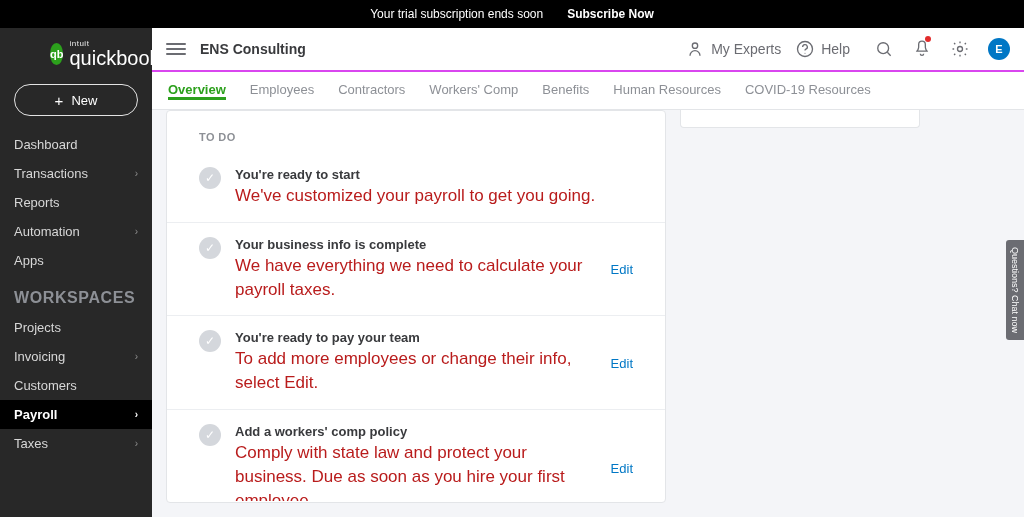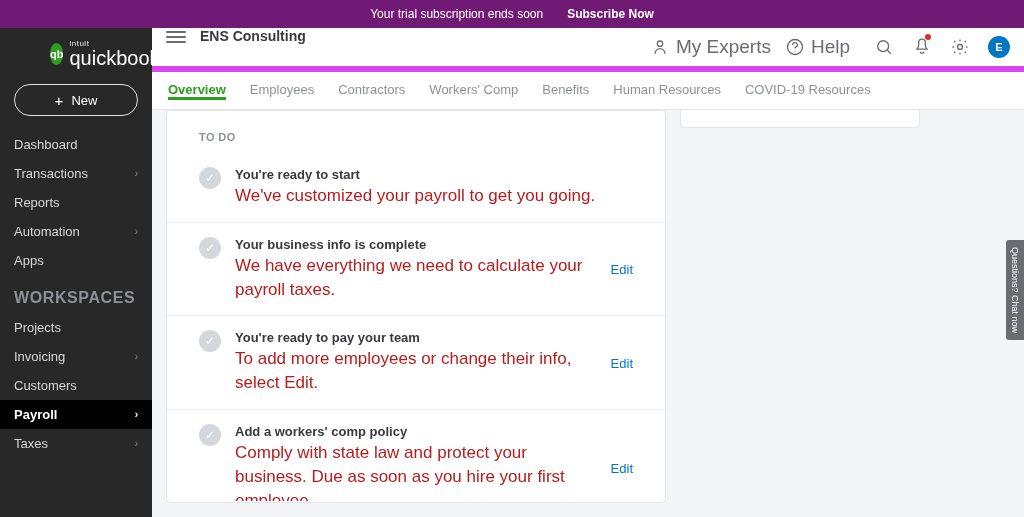--- a/index.html
+++ b/index.html
@@ -1,19 +1,19 @@
 <!DOCTYPE html>
 <html><head>
 <meta charset="utf-8">
 <style>
   * { box-sizing: border-box; margin: 0; padding: 0; }
   html, body { width: 1024px; height: 517px; font-family: -apple-system, "Segoe UI", Helvetica, Arial, sans-serif; overflow: hidden; background: #f4f5f8; }
 
   
-  .trial-banner { width: 100%; height: 28px; background: #701a75; color: #fff; font-size: 12px; display: flex; align-items: center; justify-content: center; gap: 24px; }
+  .trial-banner { width: 100%; height: 28px; background: #000000; color: #fff; font-size: 12px; display: flex; align-items: center; justify-content: center; gap: 24px; }
   .trial-banner .sub { font-weight: 600; cursor: pointer; }
 
   .shell { display: flex; height: calc(517px - 28px); }
 
   
   .sidebar { width: 152px; background: #282828; color: #c9c9c9; display: flex; flex-direction: column; font-size: 13px; }
   .brand { display: flex; align-items: center; gap: 6px; padding: 12px 14px 10px; color: #fff; }
   .brand-logo { width: 22px; height: 22px; border-radius: 50%; background: #2ca01c; display: flex; align-items: center; justify-content: center; color: #fff; font-weight: 700; font-size: 11px; margin-left: 36px; }
   .brand-text { display: flex; flex-direction: column; line-height: 1; }
   .brand-intuit { font-size: 8px; letter-spacing: 0.5px; opacity: 0.9; }
@@ -25,26 +25,26 @@
   .nav { display: flex; flex-direction: column; }
   .nav-item { display: flex; align-items: center; justify-content: space-between; padding: 7px 14px; color: #d7d7d7; cursor: pointer; font-size: 13px; }
   .nav-item.active { background: #000; color: #fff; font-weight: 600; }
   .nav-chevron { font-size: 10px; color: #8e8e8e; }
   .nav-item.active .nav-chevron { color: #fff; }
   .nav-section { padding: 14px 14px 6px; font-size: 16px; letter-spacing: 0.6px; font-weight: 600; color: #8d9096; }
 
   
   .main { flex: 1; display: flex; flex-direction: column; background: #f4f5f8; overflow: hidden; }
 
-  .topbar { height: 44px; background: #fff; border-bottom: 6px solid #d946ef; display: flex; padding: 0 14px; gap: 14px; }
+  .topbar { height: 44px; background: #fff; border-bottom: 2px solid #d946ef; display: flex; align-items: center; padding: 0 14px; gap: 14px; }
   .hamburger { width: 20px; cursor: pointer; }
   .hamburger span { display: block; height: 2px; background: #6b6c72; margin: 3px 0; border-radius: 1px; }
   .company { font-size: 14px; font-weight: 600; color: #393a3d; }
   .topbar-spacer { flex: 1; }
-  .tb-item { display: flex; align-items: center; gap: 6px; color: #6b6c72; font-size: 19px; cursor: pointer; }
+  .tb-item { display: flex; align-items: center; gap: 6px; color: #6b6c72; font-size: 14px; cursor: pointer; }
   .tb-icon { width: 20px; height: 20px; stroke: #6b6c72; fill: none; stroke-width: 1.6; }
   .bell-dot { width: 6px; height: 6px; background: #e22c2c; border-radius: 50%; position: absolute; top: -1px; right: 1px; }
   .bell-wrap { position: relative; }
   .avatar { width: 22px; height: 22px; border-radius: 50%; background: #0077c5; color: #fff; display: flex; align-items: center; justify-content: center; font-size: 11px; font-weight: 600; cursor: pointer; }
 
   .tabbar { height: 38px; background: #fff; border-bottom: 1px solid #e3e5e8; display: flex; align-items: center; gap: 24px; padding: 0 16px; }
   .tab { font-size: 13px; color: #8d9096; cursor: pointer; padding-bottom: 0; margin-bottom: -1px; border-bottom: 3px solid transparent; }
   .tab.active { color: #2ca01c; font-weight: 600; border-bottom-color: #2ca01c; }
 
   .content { flex: 1; padding: 0 14px 14px; display: flex; gap: 14px; overflow: hidden; }

